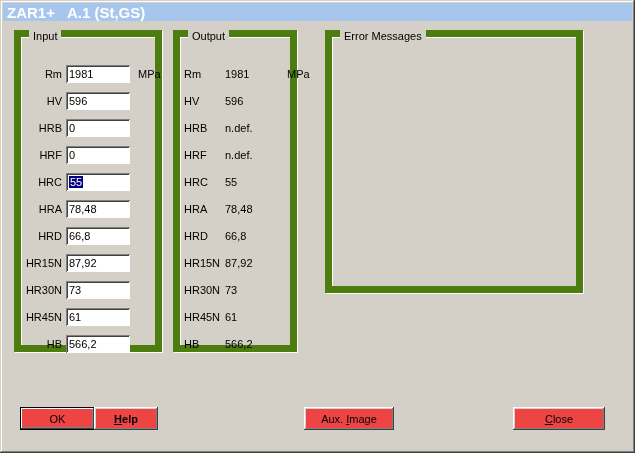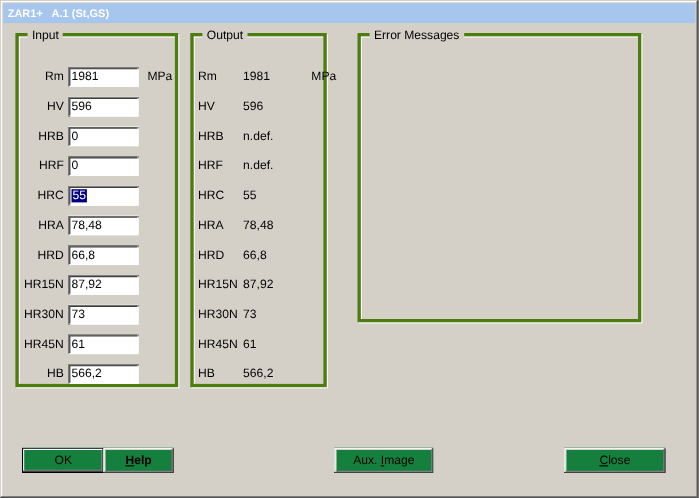--- a/index.html
+++ b/index.html
@@ -18,25 +18,25 @@
       inset 2px 2px 0 #FFFFFF;
     overflow: hidden;
   }
   .titlebar {
     position: absolute; left: 3px; top: 3px; width: 629px; height: 18px;
     background: #A6C6EE;
     display: flex; align-items: center;
     padding-left: 4px; box-sizing: border-box;
   }
   .titlebar .title {
-    font-weight: bold; color: #FFFFFF; white-space: pre; font-size: 10px;
+    font-weight: bold; color: #FFFFFF; white-space: pre; font-size: 15px;
   }
   .groupbox {
     position: absolute;
-    border: 3px solid #4d7c0f;
+    border: 7px solid #4d7c0f;
     box-shadow: 1px 1px 0 #FFFFFF, inset 1px 1px 0 #FFFFFF;
     box-sizing: border-box;
   }
   .legend {
     position: absolute; top: -7px; left: 8px;
     background: #D4D0C8; padding: 0 4px; line-height: 13px;
     white-space: pre;
   }
   #input-group  { left: 14px;  top: 30px; width: 148px; height: 322px; }
   #output-group { left: 173px; top: 30px; width: 124px; height: 322px; }
@@ -56,21 +56,21 @@
     cursor: text;
   }
   .field-text { white-space: pre; }
   .field-text.selected { background: #000080; color: #FFFFFF; padding: 0 1px; }
   .irow .unit { margin-left: 8px; white-space: pre; }
   .orow .olbl { margin-left: 4px; width: 41px; flex: none; white-space: pre; }
   .orow .oval { width: 58px; flex: none; white-space: pre; }
   .orow .ounit { margin-left: 4px; white-space: pre; }
   .btn {
     position: absolute; top: 407px; height: 23px;
-    background: #15803d;
+    background: #ef4444;
     border: none; margin: 0; padding: 0;
     font-family: "Liberation Sans", sans-serif; font-size: 11px; color: #000;
     box-sizing: border-box;
     box-shadow:
       inset -1px -1px 0 #404040,
       inset 1px 1px 0 #FFFFFF,
       inset -2px -2px 0 #808080,
       inset 2px 2px 0 #D4D0C8;
     display: flex; align-items: center; justify-content: center;
     cursor: default;

